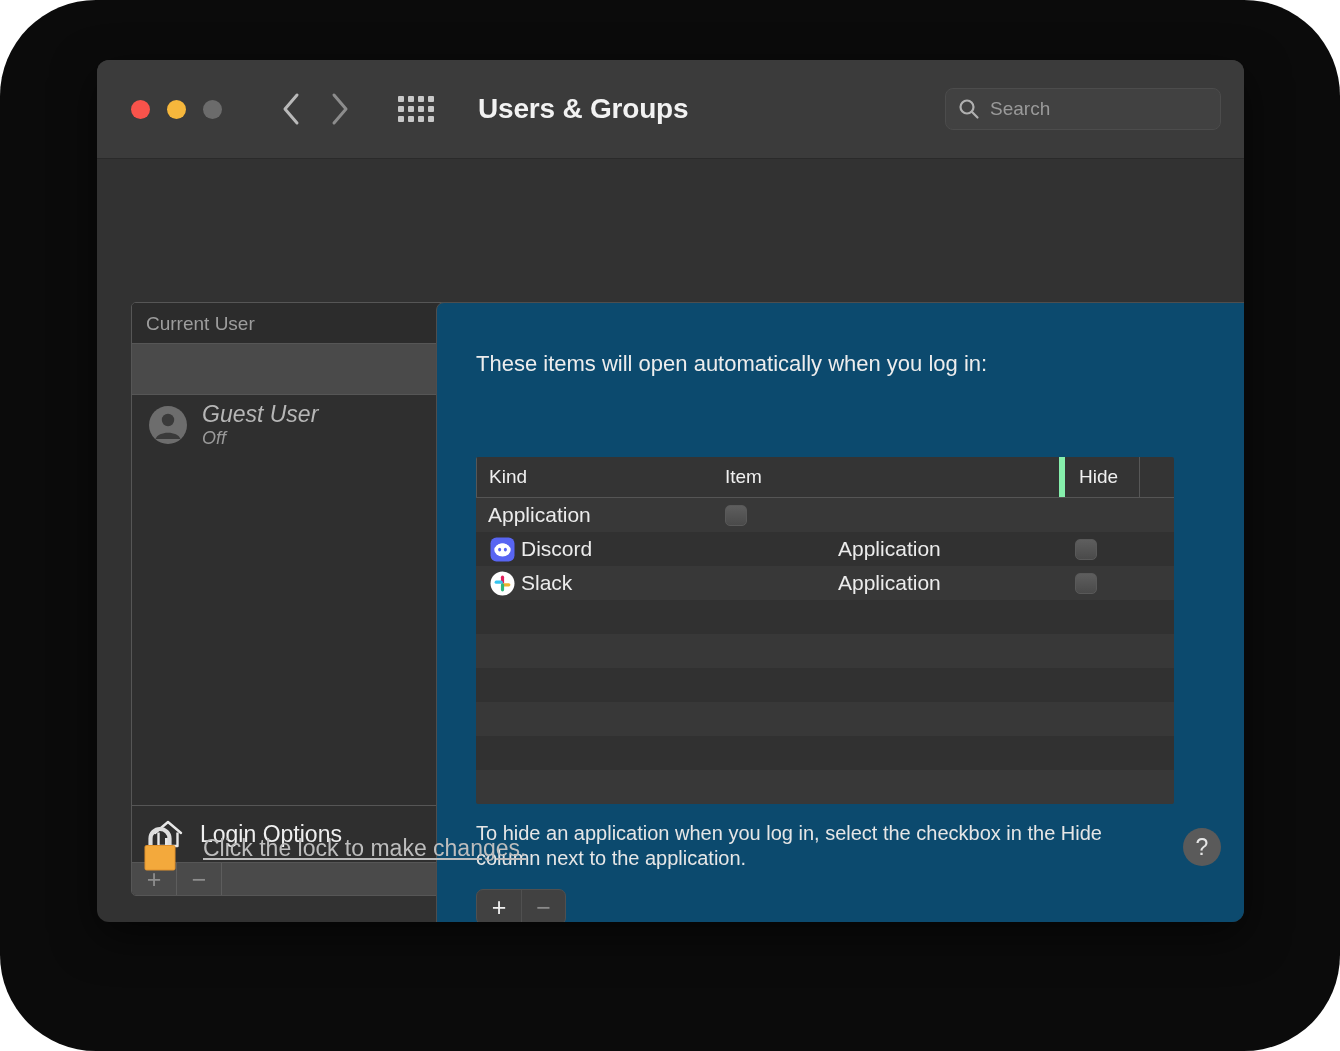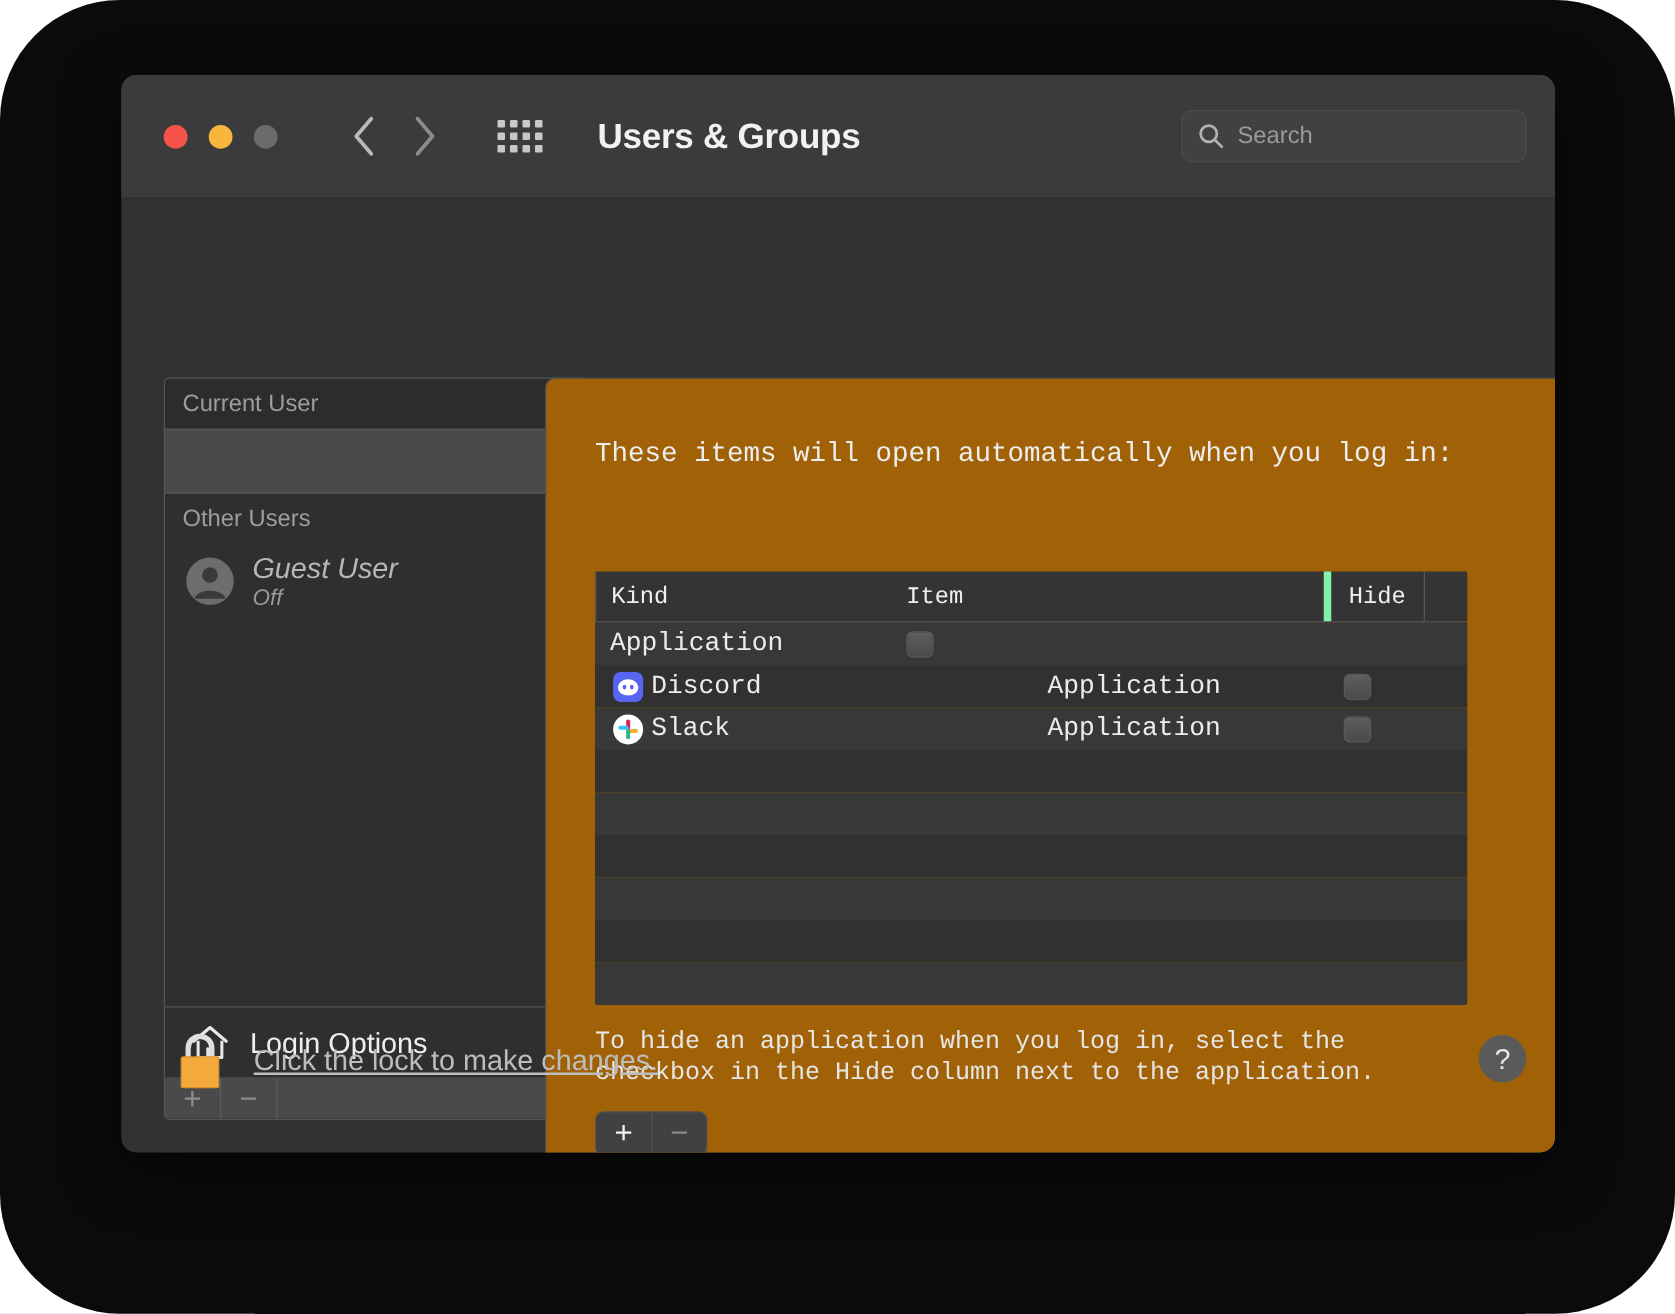--- a/index.html
+++ b/index.html
@@ -194,24 +194,23 @@
     font-size: 21px;
     height: 100%;
   }
   .tab.active { background: #6a6a6a; border-radius: 6px; }
 
   
   #panel {
     position: absolute;
     left: 339px; top: 143px;
     width: 824px; height: 658px;
-    background: #a16207;
+    background: #0c4a6e;
     border: 1px solid #4e4e4e;
     border-radius: 8px;
-    font-family: Liberation Mono, monospace;
   }
 
   #panel-heading {
     color: #ededed;
     font-size: 22px;
     margin: 48px 0 0 39px;
   }
 
   
   #table {
@@ -369,21 +368,20 @@
   </div>
 
   <div id="body">
 
     <div id="sidebar">
       <div class="sb-group-header">Current User</div>
 
       <div class="sb-current-row"></div>
 
       <div id="sb-scroll">
-        <div class="sb-group-header plain">Other Users</div>
 
         <div class="sb-user-row">
           <svg width="40" height="40" viewBox="0 0 40 40">
             <circle cx="20" cy="20" r="19" fill="#6d6d6d"></circle>
             <circle cx="20" cy="15" r="6.2" fill="#3a3a3a"></circle>
             <path d="M7.5 34 C 10 25.5 30 25.5 32.5 34 Z" fill="#3a3a3a"></path>
           </svg>
           <span class="sb-user-text">
             <span class="sb-user-name">Guest User</span>
             <span class="sb-user-status">Off</span>

